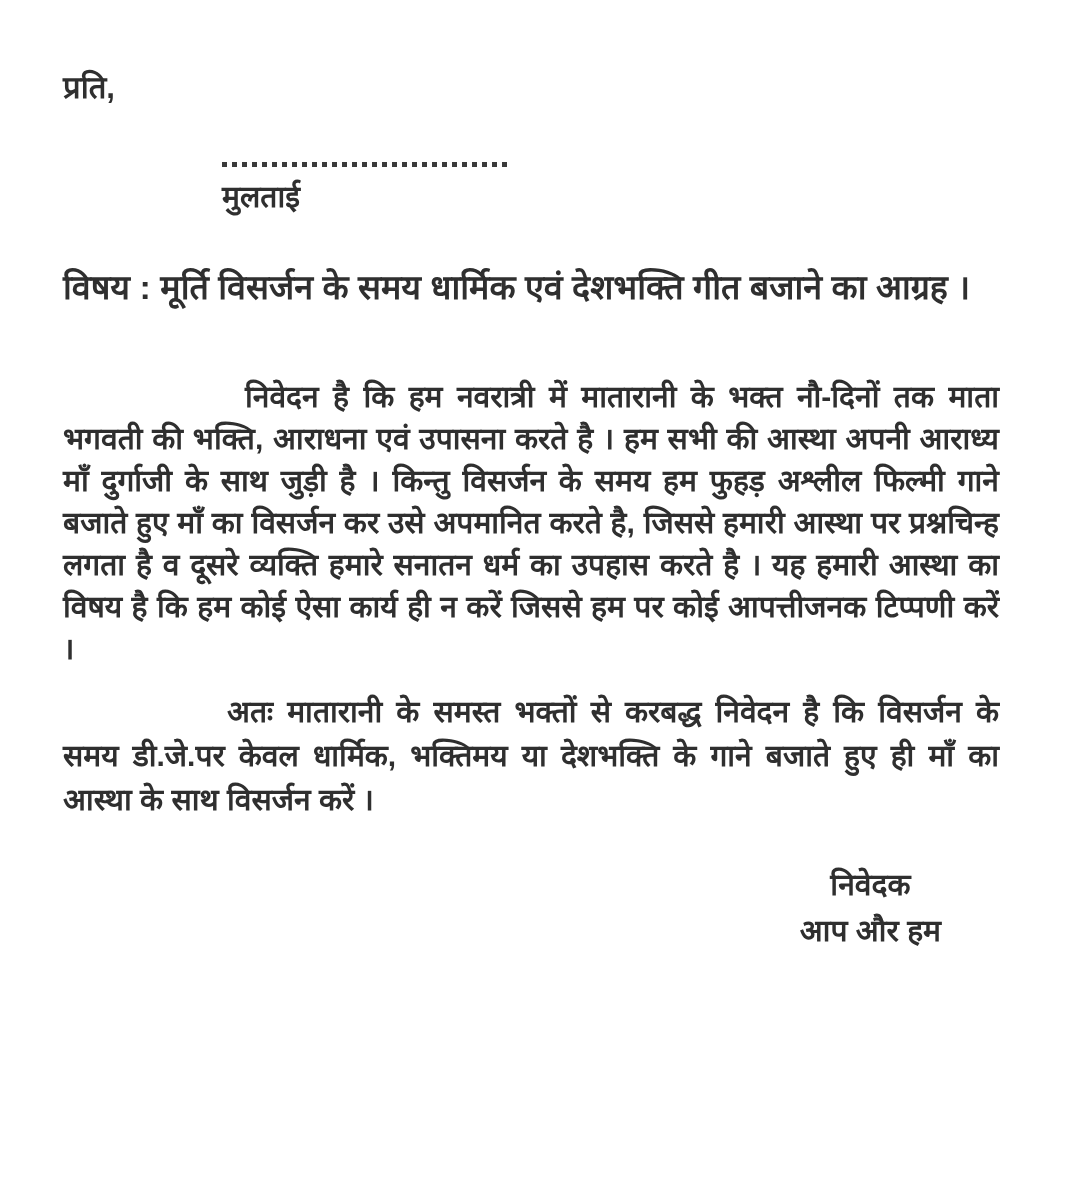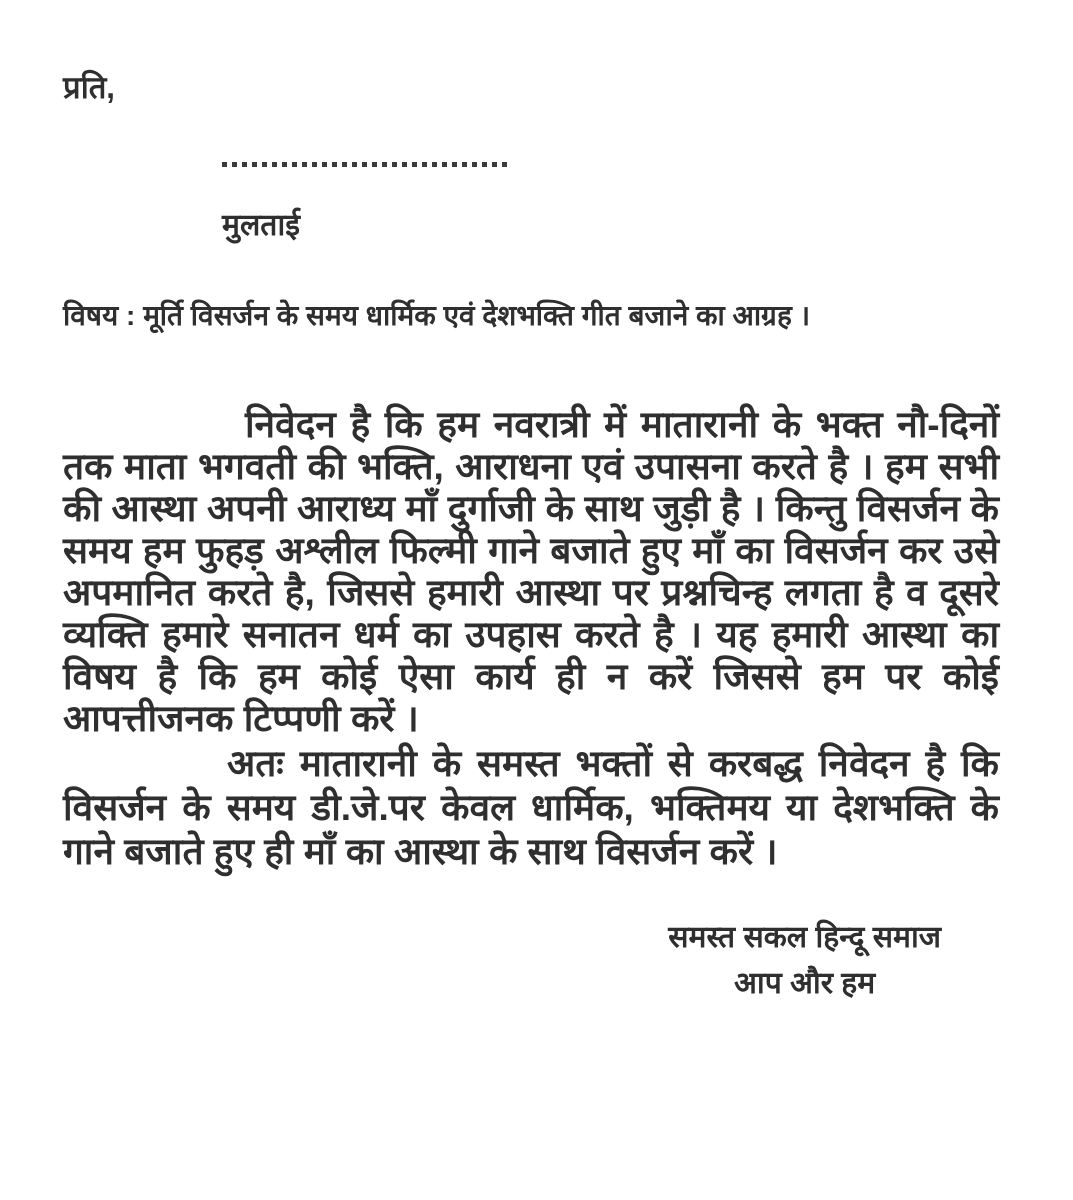--- a/index.html
+++ b/index.html
@@ -32,40 +32,40 @@
     font-size: 30px;
     line-height: 36px;
   }
   .dotted-line {
     margin-top: 8px;
     width: 289px;
     height: 5px;
     background: repeating-linear-gradient(90deg, #3a3a3a 0 5px, transparent 5px 10px);
   }
   .addressee-city {
-    margin-top: 40px;
+    margin-top: 12px;
     font-size: 30px;
     line-height: 36px;
   }
   .subject {
     margin-top: 54px;
-    font-size: 28px;
+    font-size: 34px;
     line-height: 37px;
   }
   .body-para {
-    font-size: 37px;
+    font-size: 30px;
     text-align: justify;
   }
   .para-1 {
     margin-top: 70px;
     text-indent: 182px;
     line-height: 42px;
   }
   .para-2 {
-    margin-top: 2px;
+    margin-top: 20px;
     text-indent: 164px;
     line-height: 44px;
   }
   .closing {
     margin-top: 56px;
     font-size: 30px;
     line-height: 36px;
   }
   .signature {
     width: max-content;
@@ -88,17 +88,17 @@
   </div>
 
   <div class="subject">विषय : मूर्ति विसर्जन के समय धार्मिक एवं देशभक्ति गीत बजाने का आग्रह ।</div>
 
   <div class="body-para para-1">निवेदन है कि हम नवरात्री में मातारानी के भक्त नौ-दिनों तक माता भगवती की भक्ति, आराधना एवं उपासना करते है । हम सभी की आस्था अपनी आराध्य माँ दुर्गाजी के साथ जुड़ी है । किन्तु विसर्जन के समय हम फुहड़ अश्लील फिल्मी गाने बजाते हुए माँ का विसर्जन कर उसे अपमानित करते है, जिससे हमारी आस्था पर प्रश्नचिन्ह लगता है व दूसरे व्यक्ति हमारे सनातन धर्म का उपहास करते है । यह हमारी आस्था का विषय है कि हम कोई ऐसा कार्य ही न करें जिससे हम पर कोई आपत्तीजनक टिप्पणी करें ।</div>
 
   <div class="body-para para-2">अतः मातारानी के समस्त भक्तों से करबद्ध निवेदन है कि विसर्जन के समय डी.जे.पर केवल धार्मिक, भक्तिमय या देशभक्ति के गाने बजाते हुए ही माँ का आस्था के साथ विसर्जन करें ।</div>
 
 
   <div class="signature">
-    <div>समस्त सकल हिन्दू समाज</div>
+    <div>निवेदक</div>
     <div>आप और हम</div>
   </div>
 
 </div>
 
 </body></html>

